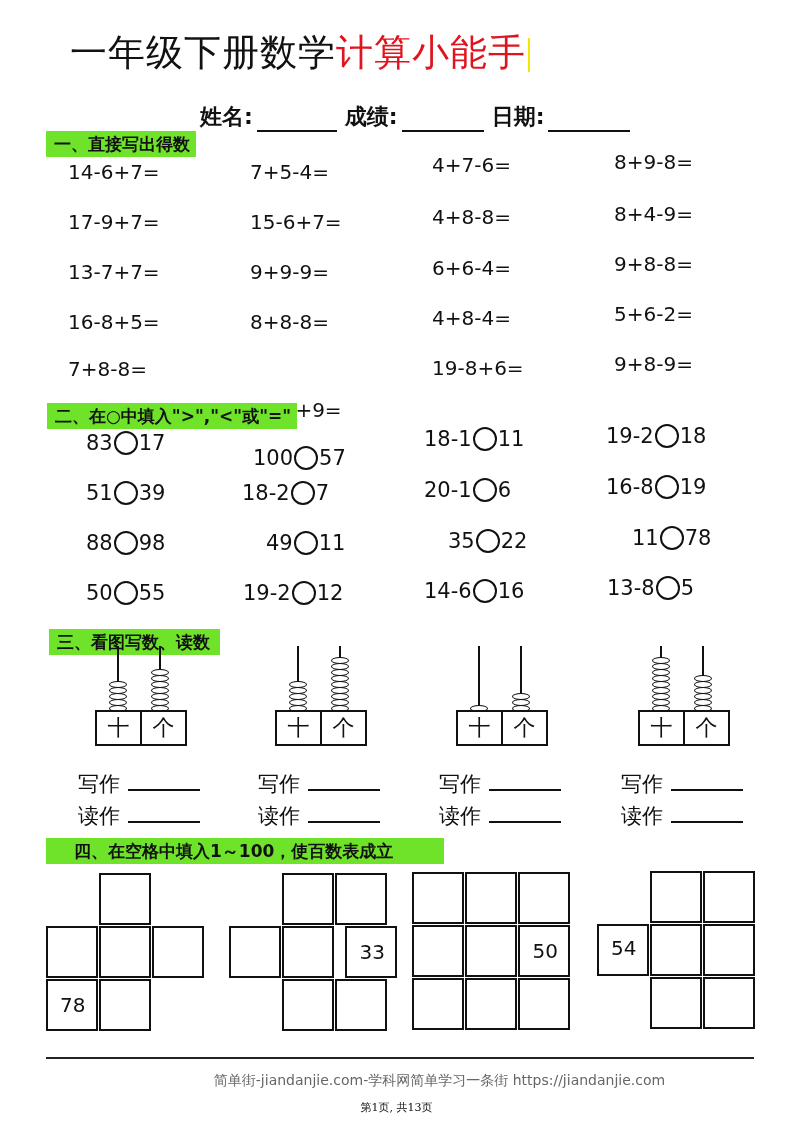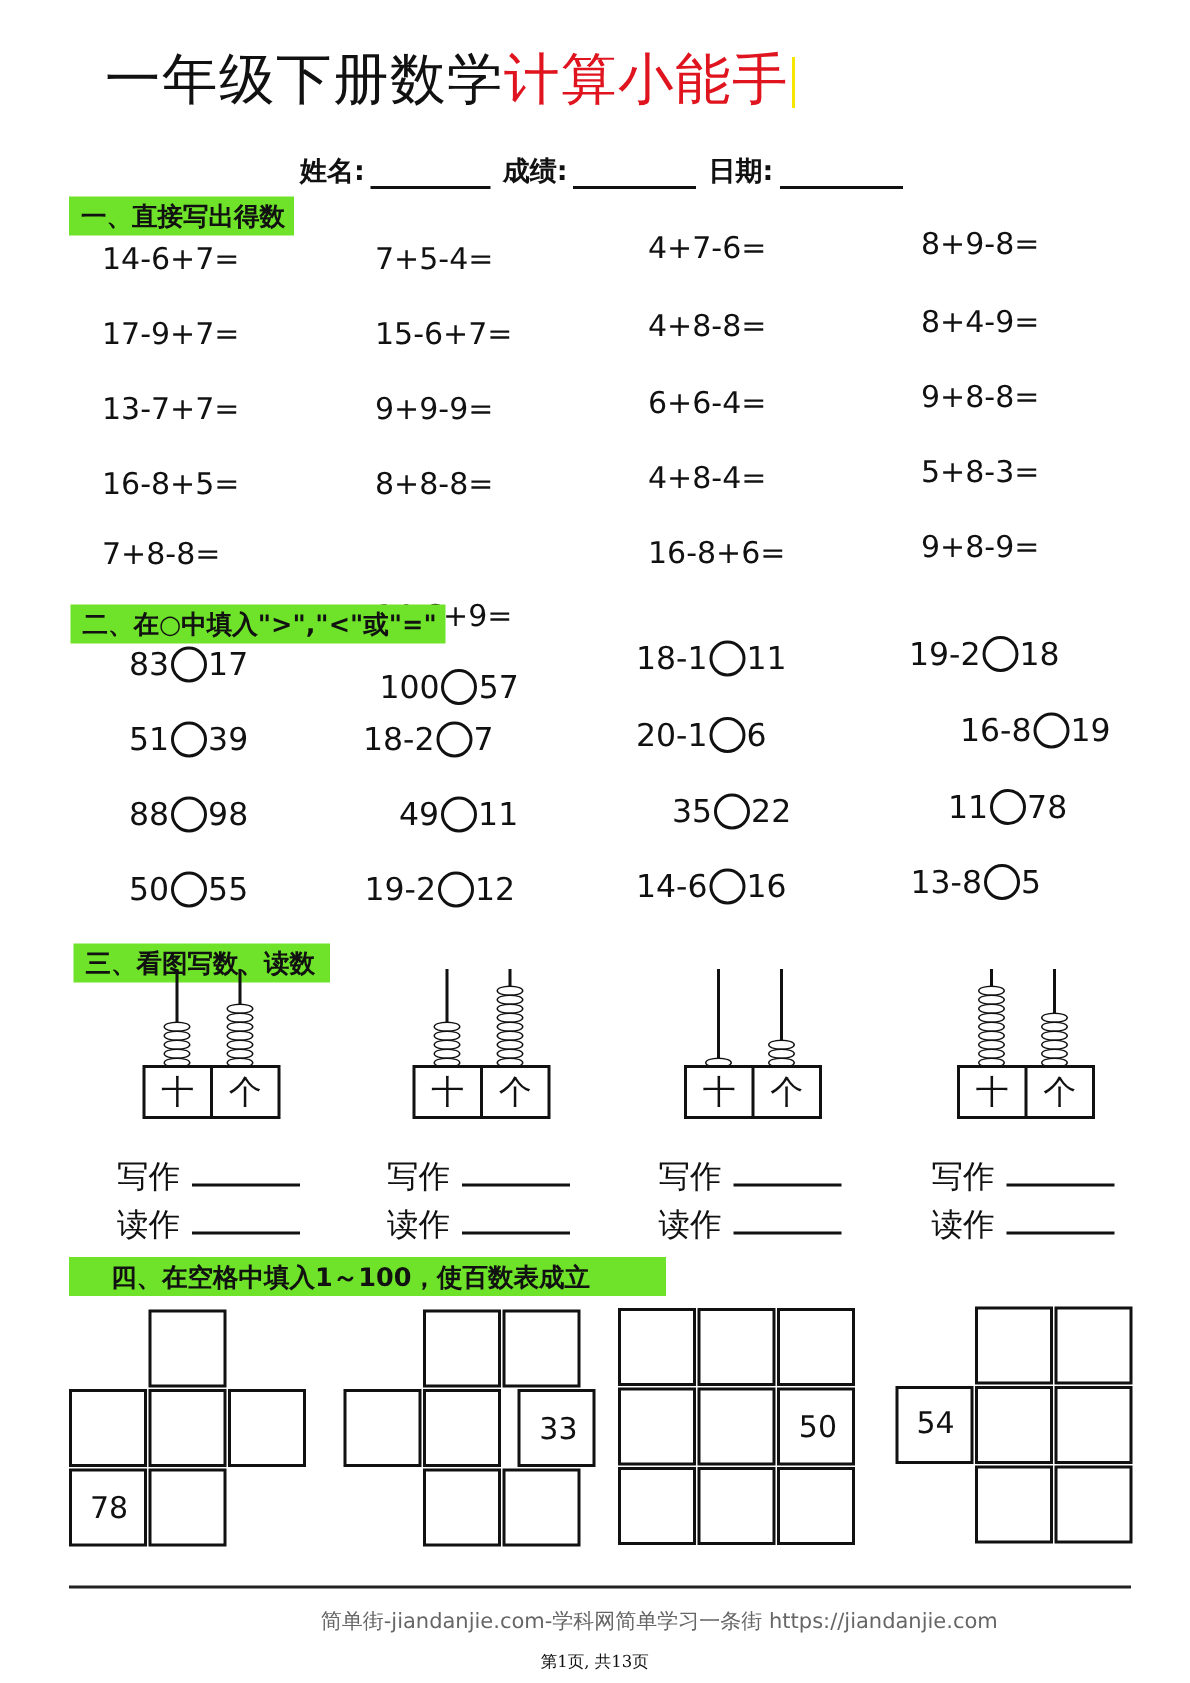--- a/index.html
+++ b/index.html
@@ -1,21 +1,21 @@
 <!DOCTYPE html>
 <html><head>
 <meta charset="utf-8">
 <style>
   html,body{margin:0;padding:0;background:#fff;}
   body{width:793px;height:1122px;position:relative;overflow:hidden;font-family:"DejaVu Sans","Liberation Sans",sans-serif;color:#111;}
   .abs{position:absolute;}
   .title{left:70px;top:28px;font-size:37px;font-weight:normal;letter-spacing:1px;white-space:nowrap;}
   .title .red{color:#e0141e;}
   .title .bar{display:inline-block;width:2px;height:34px;background:#f5e600;vertical-align:middle;margin-left:2px;}
-  .info{left:200px;top:102px;font-size:18px;font-weight:bold;white-space:nowrap;display:flex;align-items:flex-end;gap:4px;}
+  .info{left:200px;top:102px;font-size:22px;font-weight:bold;white-space:nowrap;display:flex;align-items:flex-end;gap:4px;}
   .info .line{display:inline-block;border-bottom:2px solid #111;height:14px;margin-right:4px;}
   .sec{background:#6fe32a;font-weight:bold;font-size:17px;padding:2px 6px 1px 8px;white-space:nowrap;}
   .eq{font-size:20px;white-space:nowrap;}
   .cmp{font-size:21px;white-space:nowrap;display:flex;align-items:center;}
   .circle{display:inline-block;width:20px;height:20px;border:2px solid #111;border-radius:50%;margin:0 1px;}
   .abacus{width:90px;height:100px;}
   .abacus .frame{position:absolute;left:0;bottom:0;width:88px;height:32px;border:2px solid #111;display:flex;}
   .abacus .cell{flex:1;display:flex;align-items:center;justify-content:center;font-size:22px;}
   .abacus .cell+.cell{border-left:2px solid #111;}
   .rod{position:absolute;width:2px;background:#111;bottom:34px;}
@@ -54,25 +54,25 @@
     <div class="abs eq" style="left: 68px; top: 357px;">7+8-8=</div>
     <div class="abs eq" style="left: 250px; top: 160px;">7+5-4=</div>
     <div class="abs eq" style="left: 250px; top: 210px;">15-6+7=</div>
     <div class="abs eq" style="left: 250px; top: 260px;">9+9-9=</div>
     <div class="abs eq" style="left: 250px; top: 310px;">8+8-8=</div>
     <div class="abs eq" style="left: 250px; top: 358px; margin-top: 40px;">14-6+9=</div>
     <div class="abs eq" style="left: 432px; top: 153px;">4+7-6=</div>
     <div class="abs eq" style="left: 432px; top: 205px;">4+8-8=</div>
     <div class="abs eq" style="left: 432px; top: 256px;">6+6-4=</div>
     <div class="abs eq" style="left: 432px; top: 306px;">4+8-4=</div>
-    <div class="abs eq" style="left: 432px; top: 356px;">16-8+6=</div>
+    <div class="abs eq" style="left: 432px; top: 356px;">19-8+6=</div>
     <div class="abs eq" style="left: 614px; top: 150px;">8+9-8=</div>
     <div class="abs eq" style="left: 614px; top: 202px;">8+4-9=</div>
     <div class="abs eq" style="left: 614px; top: 252px;">9+8-8=</div>
-    <div class="abs eq" style="left: 614px; top: 302px;">5+8-3=</div>
+    <div class="abs eq" style="left: 614px; top: 302px;">5+6-2=</div>
     <div class="abs eq" style="left: 614px; top: 352px;">9+8-9=</div>
   </div>
 
 <div class="abs sec" style="left:47px;top:403px;">二、在○中填入"&gt;","&lt;"或"="</div>
 <div id="s2">
     <div class="abs cmp" style="left: 86px; top: 431px;">
       <span>83</span>
       <span class="circle"></span>
       <span>17</span>
     </div>
@@ -129,21 +129,21 @@
     <div class="abs cmp" style="left: 424px; top: 579px;">
       <span>14-6</span>
       <span class="circle"></span>
       <span>16</span>
     </div>
     <div class="abs cmp" style="left: 606px; top: 424px;">
       <span>19-2</span>
       <span class="circle"></span>
       <span>18</span>
     </div>
-    <div class="abs cmp" style="left: 640px; top: 475px; align-items: flex-end;">
+    <div class="abs cmp" style="left: 606px; top: 475px; align-items: flex-end;">
       <span>16-8</span>
       <span class="circle"></span>
       <span>19</span>
     </div>
     <div class="abs cmp" style="left: 632px; top: 526px;">
       <span>11</span>
       <span class="circle"></span>
       <span>78</span>
     </div>
     <div class="abs cmp" style="left: 607px; top: 576px;">

